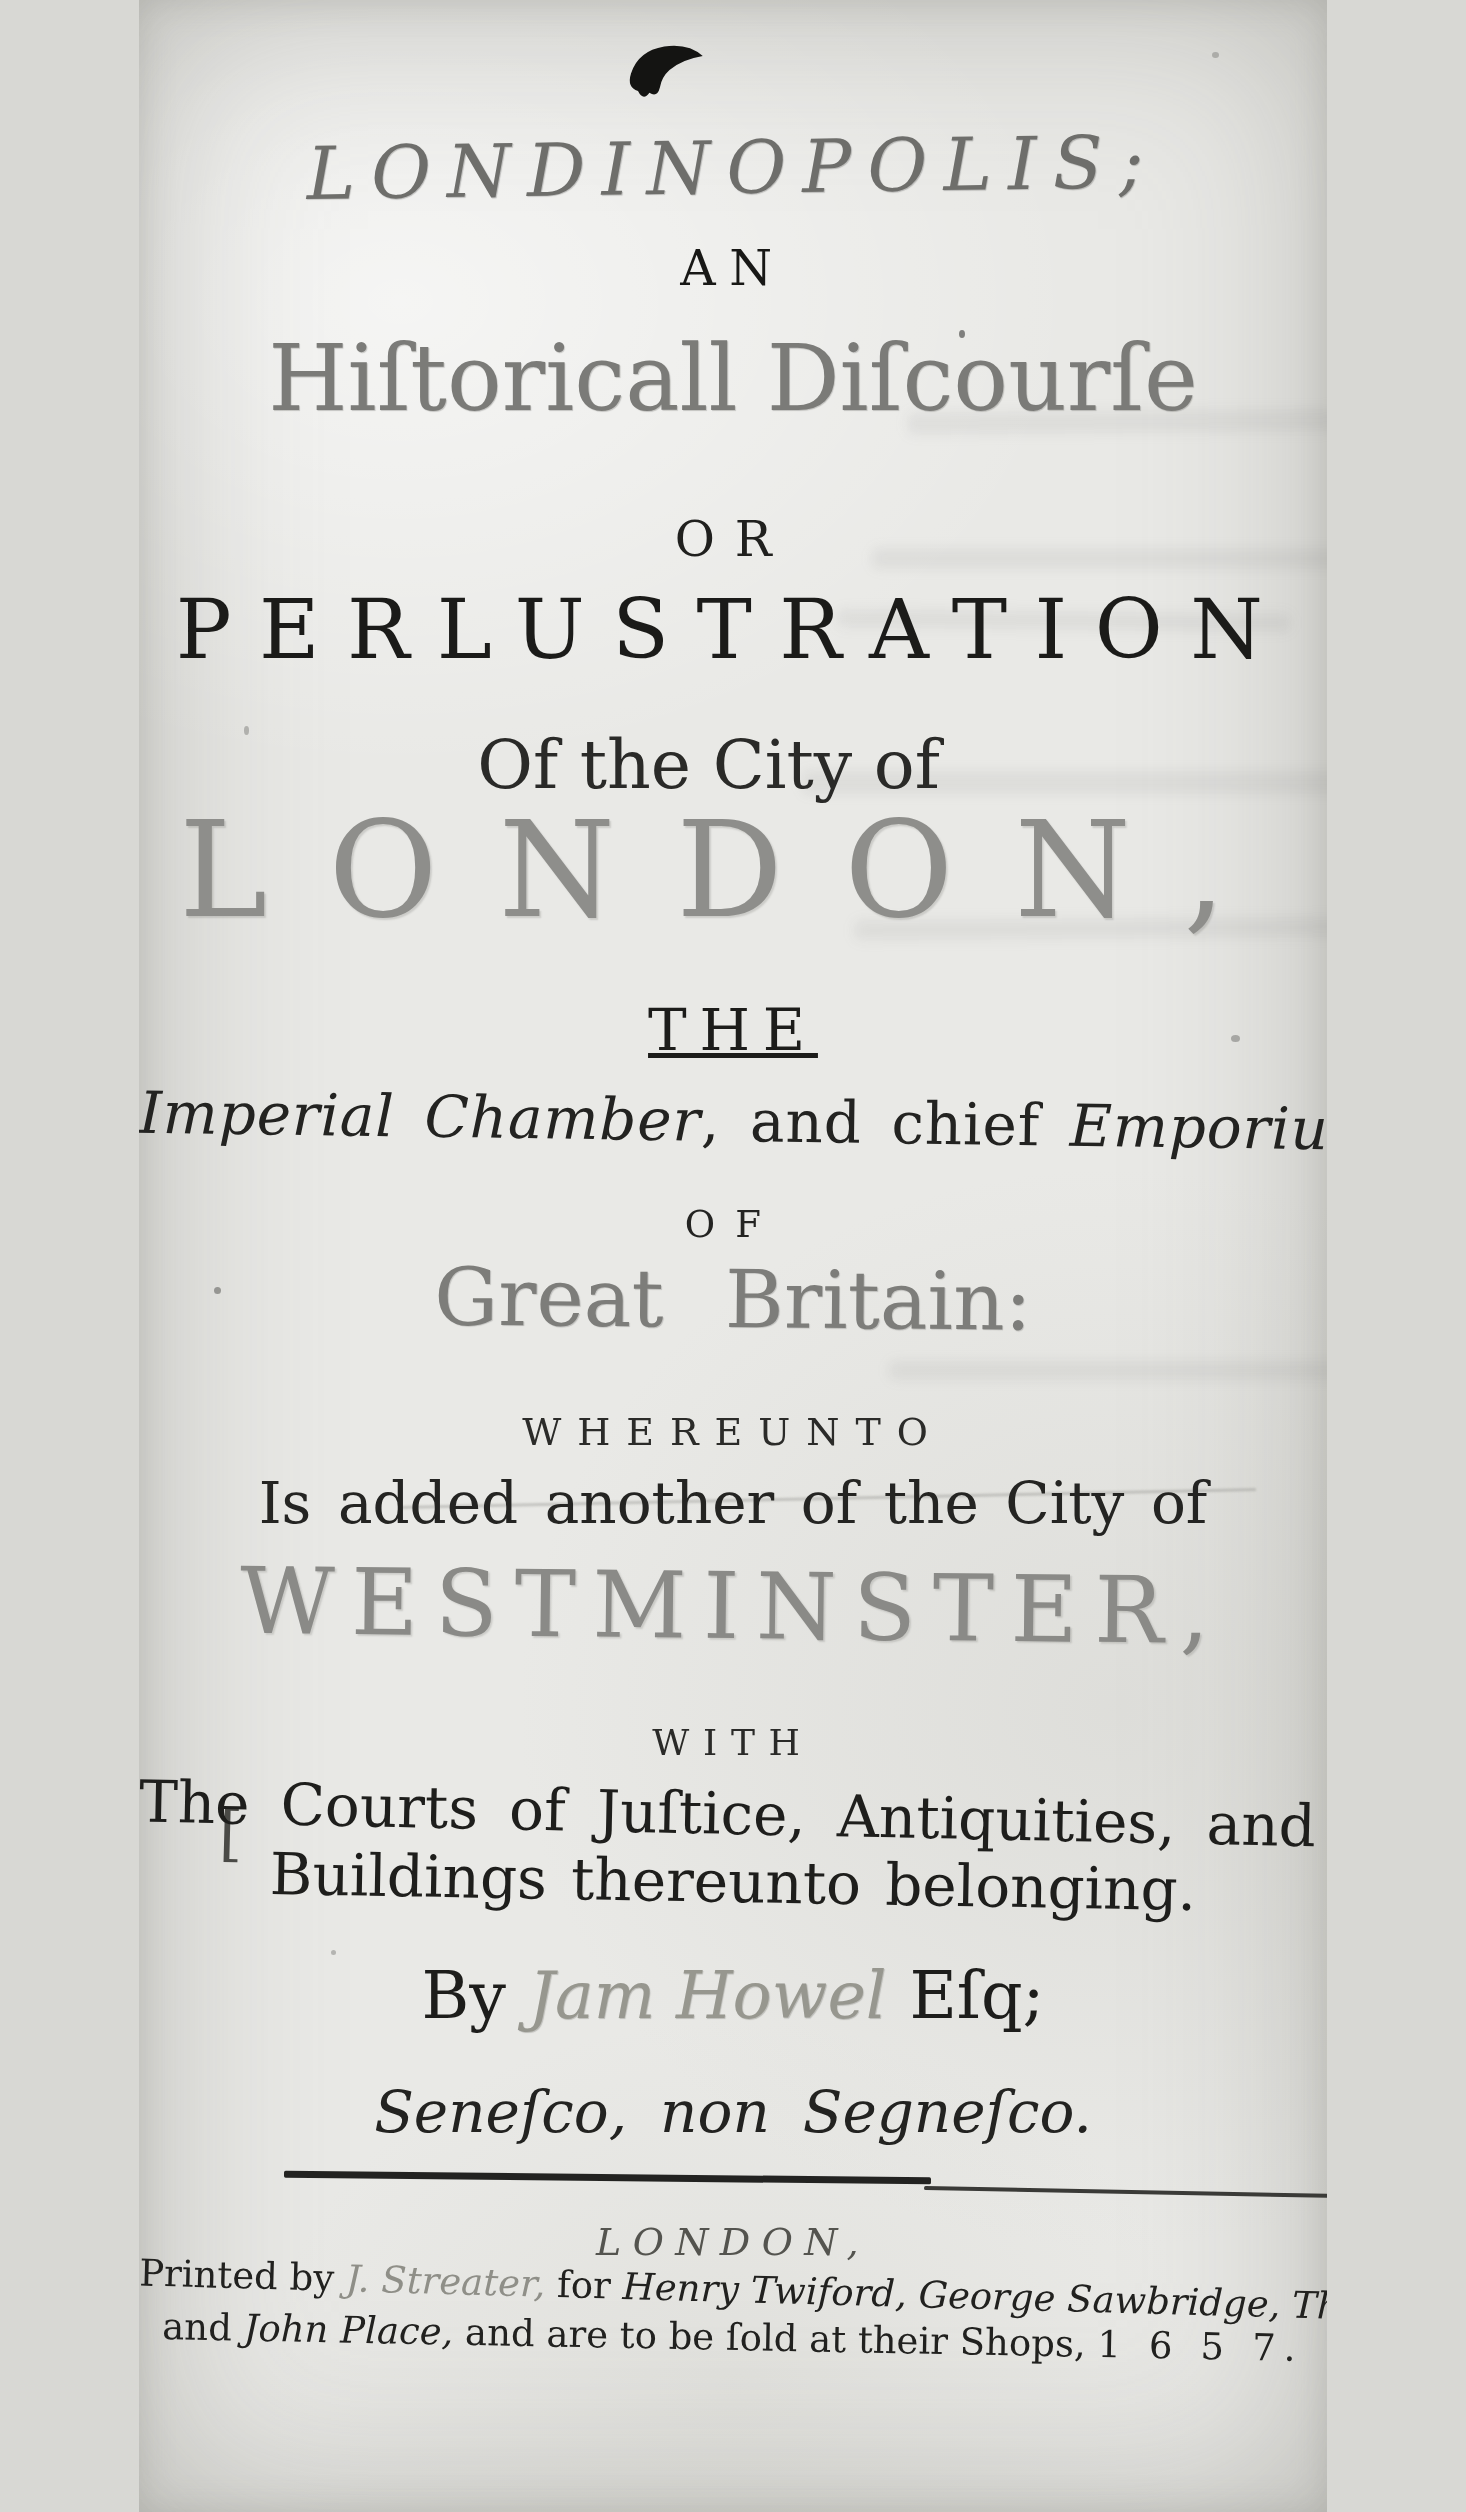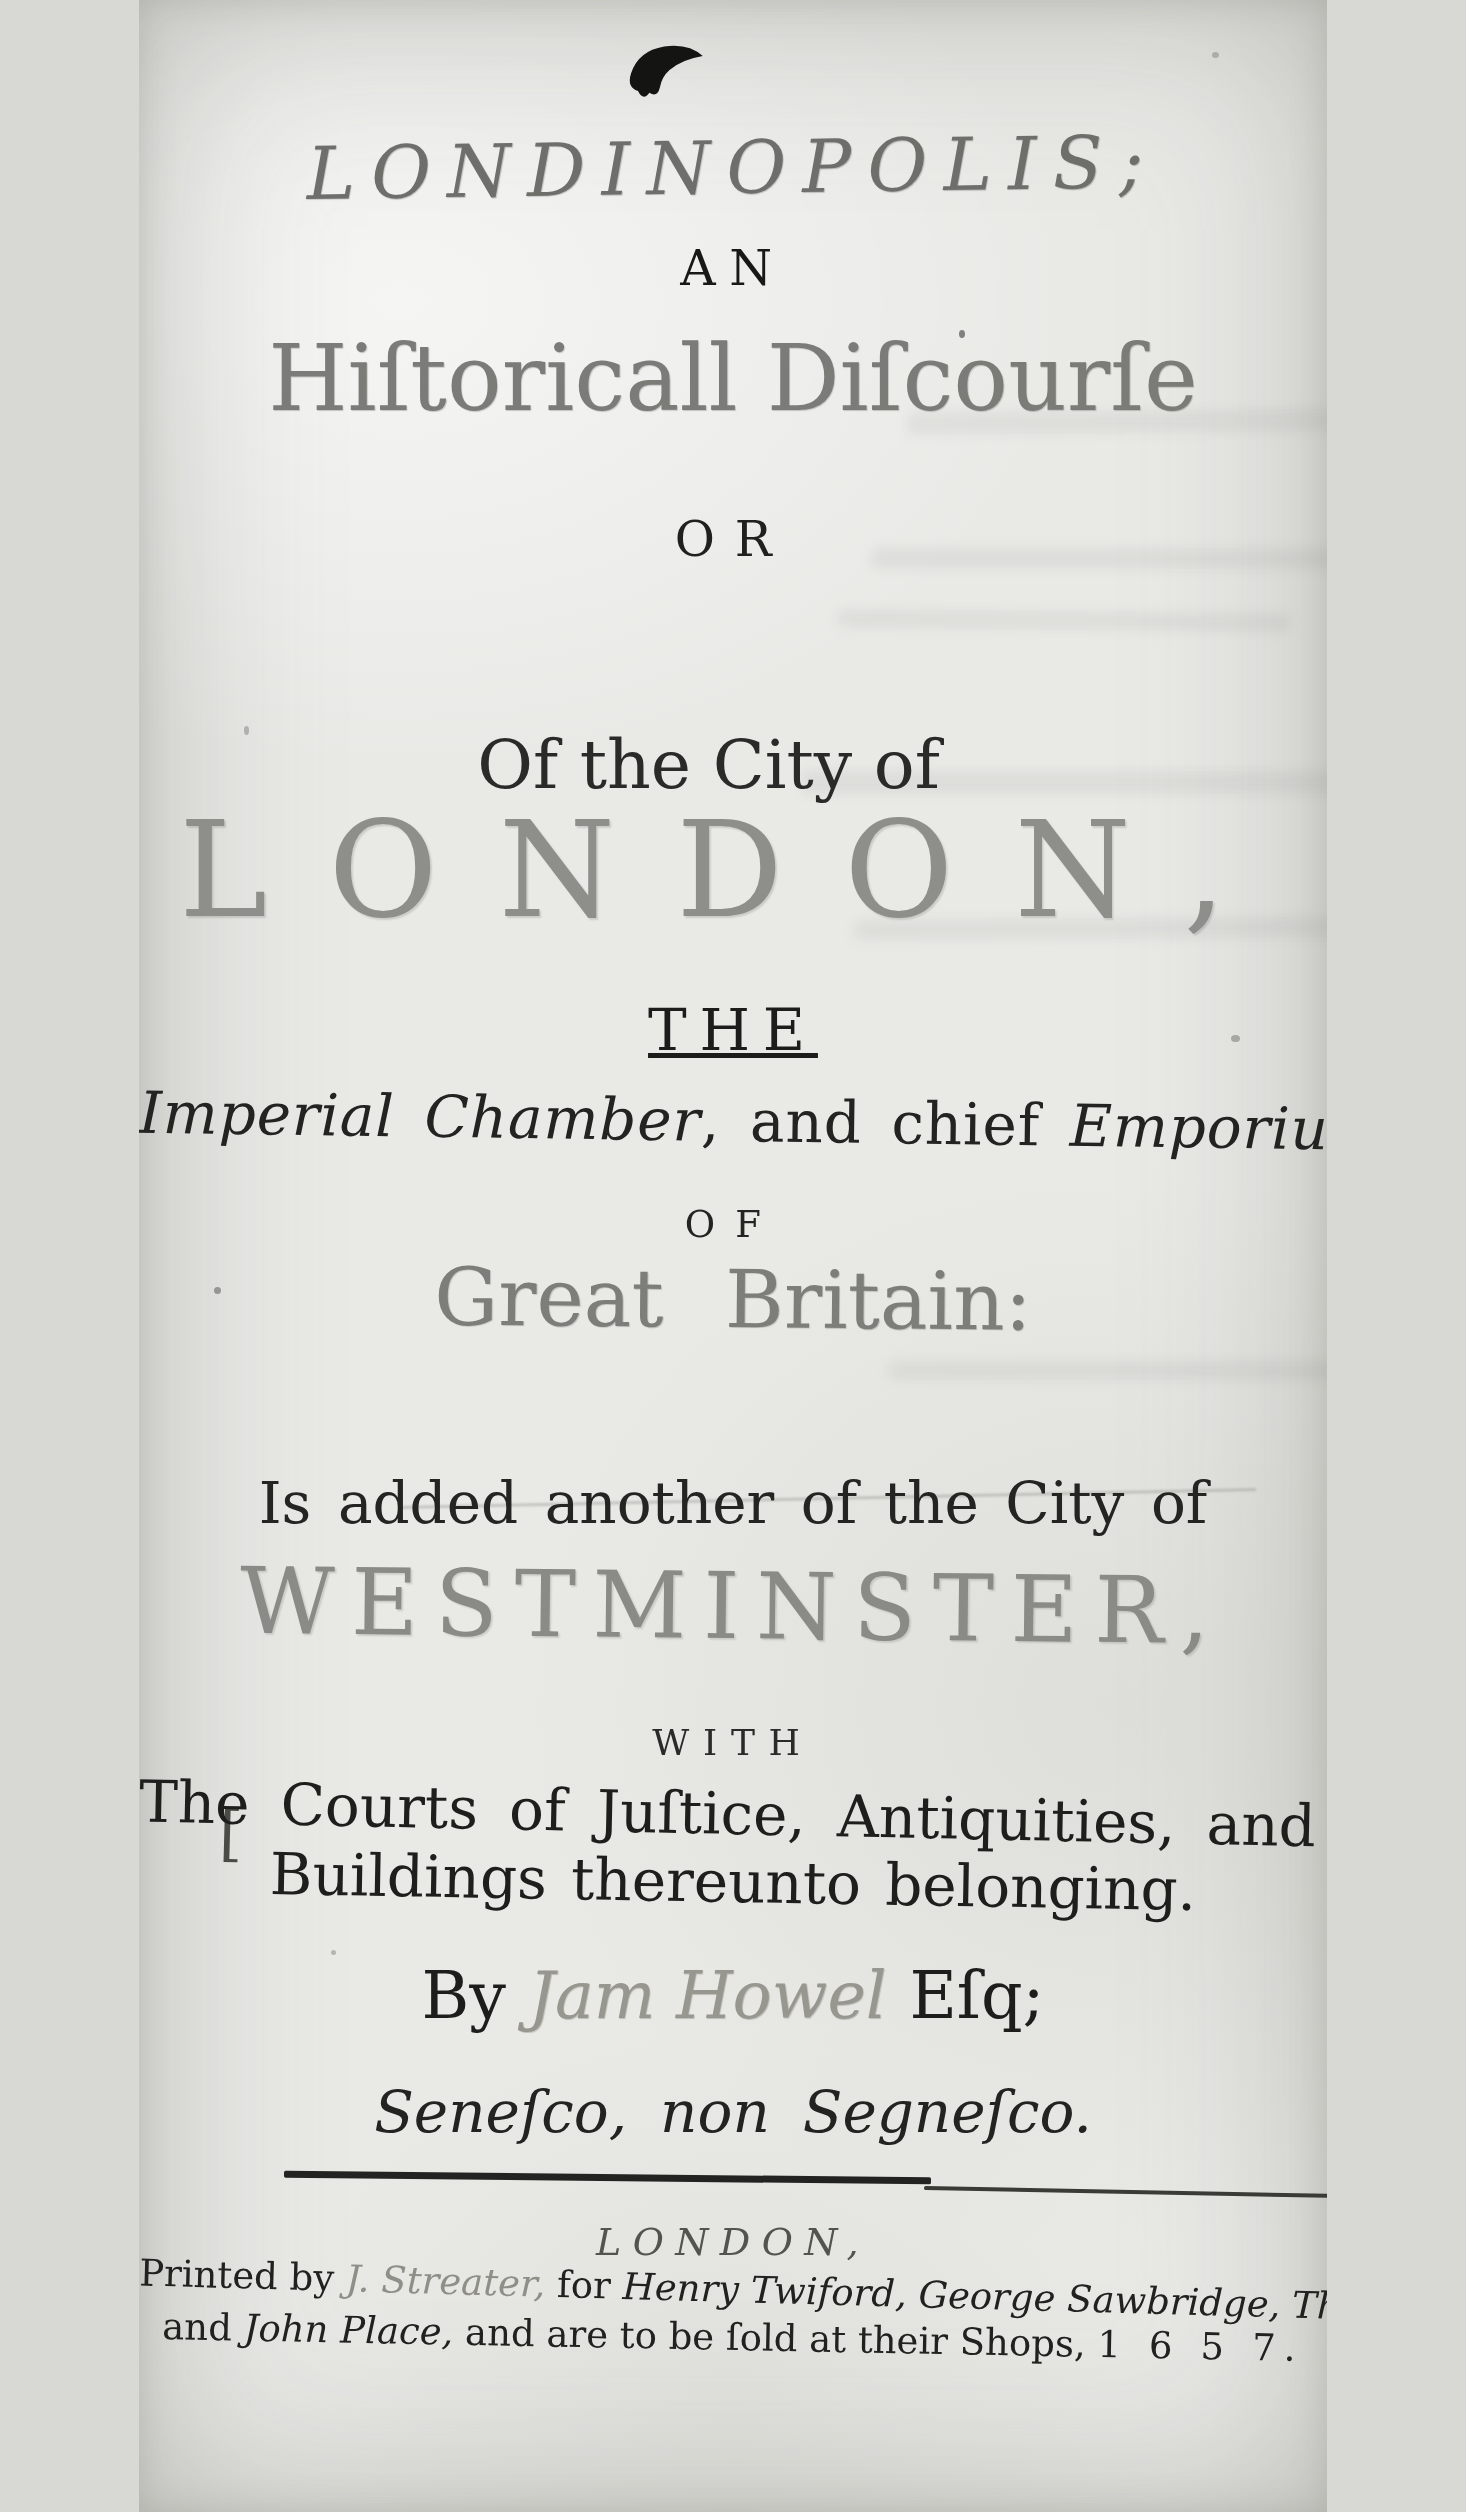--- a/index.html
+++ b/index.html
@@ -98,30 +98,32 @@
   <div class="speck s2"></div>
   <div class="speck s3"></div>
   <div class="speck s4"></div>
   <div class="speck s5"></div>
   <div class="speck s6"></div>
 
   <div class="line t-title">LONDINOPOLIS;</div>
   <div class="line t-an">AN</div>
   <div class="line t-subtitle">Hiſtoricall Diſcourſe</div>
   <div class="line t-or">OR</div>
+  <div class="line t-perl">PERLUSTRATION</div>
   <div class="line t-ofcity">Of the City of</div>
   <div class="line t-london">LONDON,</div>
   <div class="line t-the">THE</div>
 
   <div class="line t-imperial">
     <span class="it">Imperial Chamber</span><span>, and chief </span><span class="it">Emporium</span>
   </div>
 
   <div class="line t-of">OF</div>
   <div class="line t-gb">Great Britain:</div>
+  <div class="line t-whereunto">WHEREUNTO</div>
   <div class="line t-added">Is added another of the City of</div>
   <div class="line t-westminster">WESTMINSTER,</div>
   <div class="line t-with">WITH</div>
 
   <span class="margin-mark">[</span>
   <div class="line t-courts1">The Courts of Juſtice, Antiquities, and new</div>
   <div class="line t-courts2">Buildings thereunto belonging.</div>
 
   <div class="line t-byline">
     <span>By</span><span class="author">Jam Howel</span><span>Eſq;</span>

